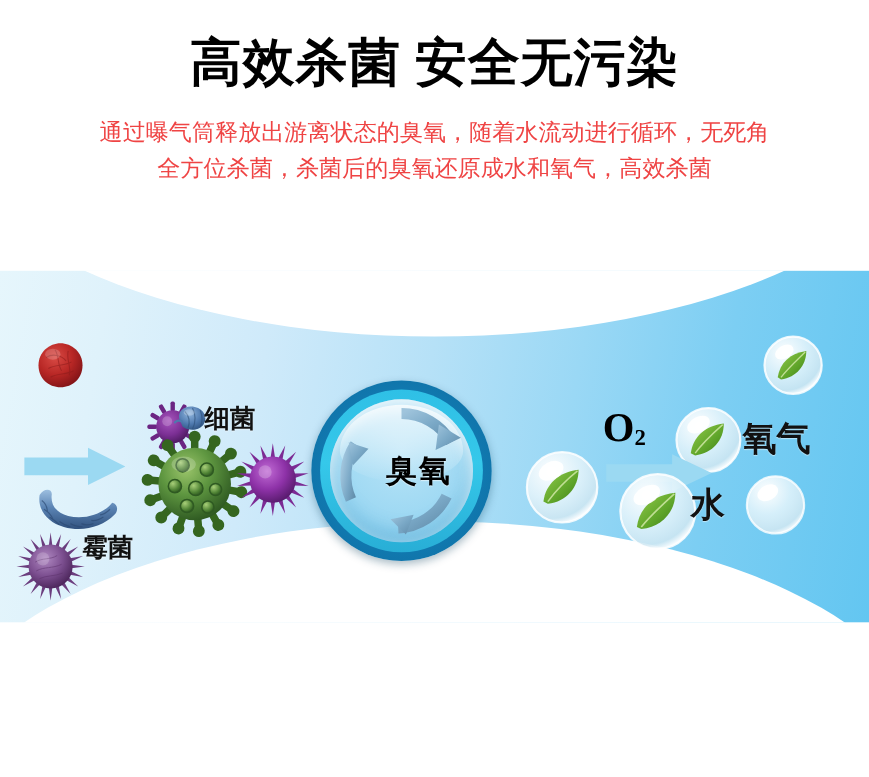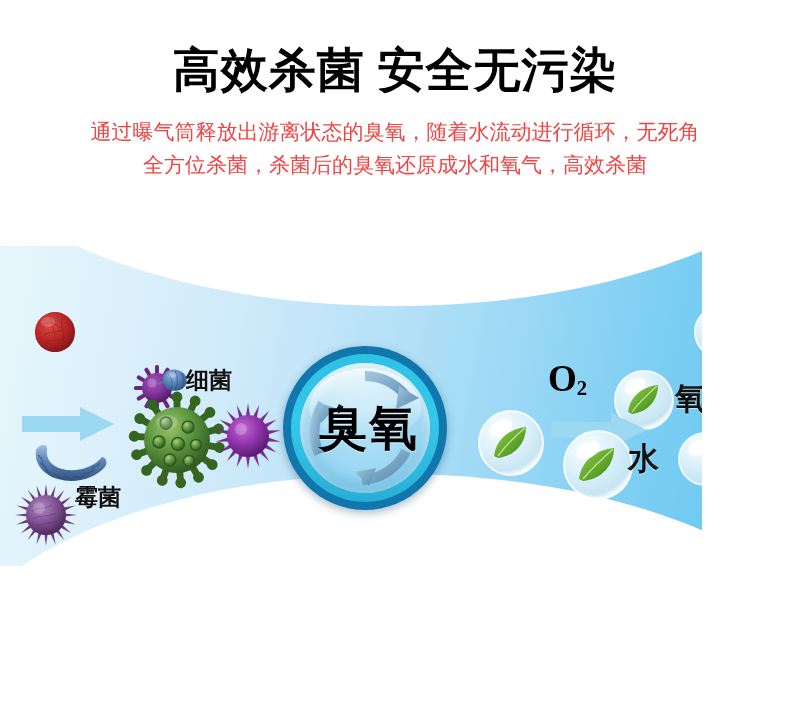--- a/index.html
+++ b/index.html
@@ -17,21 +17,21 @@
 
   
   #header {
     position: absolute;
     left: 0; top: 0;
     width: 790px;
     text-align: center;
   }
   #title {
     margin: 0;
-    padding-top: 40px;
+    padding-top: 28px;
     font-size: 47px;
     line-height: 60px;
     font-weight: bold;
     color: #000000;
     letter-spacing: 1px;
     font-family: "Liberation Serif", "DejaVu Serif", serif;
   }
   #subtitle {
     margin: 0 auto;
     padding-top: 16px;
@@ -43,21 +43,21 @@
   }
   #subtitle .l {
     display: block;
   }
 
   
   #stage {
     position: absolute;
     left: 0;
     top: 246px;
-    width: 702px;
+    width: 790px;
     height: 320px;
     overflow: hidden;
   }
 
   
   .band {
     position: absolute;
     left: 0; top: 0;
     width: 790px;
     height: 320px;
@@ -124,26 +124,26 @@
     background: linear-gradient(180deg, rgba(255,255,255,0.75), rgba(255,255,255,0.02));
     pointer-events: none;
   }
   #ozone-arrows {
     position: absolute;
     left: 0; top: 0;
     width: 164px; height: 164px;
   }
   #ozone-label {
     position: absolute;
-    left: 4px; top: 0;
+    left: 16px; top: 0;
     width: 164px; height: 164px;
     display: flex;
     align-items: center;
     justify-content: center;
-    font-size: 48px;
+    font-size: 28px;
     font-weight: bold;
     color: #000000;
     letter-spacing: 2px;
     font-family: Liberation Serif, serif;
     text-shadow: 0 1px 1px rgba(255,255,255,0.55);
   }
 
   
   .item { position: absolute; }
 
@@ -604,21 +604,21 @@
       </defs>
       <circle cx="34" cy="34" r="32" fill="url(#bub1)"></circle>
       <circle cx="34" cy="34" r="32" fill="none" stroke="#ffffff" stroke-width="2" opacity="0.85"></circle>
       <path d="M17 47 C19 31 31 20 49 18 C49 34 38 47 21 49 Z" fill="url(#leaf1)"></path>
       <path d="M21 47 C29 36 38 27 48 19" stroke="#cfe8a5" stroke-width="1.4" fill="none" opacity="0.85"></path>
       <ellipse cx="24" cy="19" rx="12" ry="8" fill="#ffffff" opacity="0.9" transform="rotate(-28 24 19)"></ellipse>
     </svg>
   </div>
 
   <span class="item formula" style="left:548px; top:357px;"></span>
-  <span class="item formula" style="left:548px; top:111px;">
+  <span class="item formula" style="left:548px; top:122px;">
     <span>O</span><sub>2</sub>
   </span>
 
   <div class="item" style="left:613px; top:123px;">
     <svg width="62" height="62" viewBox="0 0 62 62">
       <defs>
         <radialGradient id="bub2" cx="35%" cy="28%" r="75%">
           <stop offset="0%" stop-color="#ffffff" stop-opacity="0.98"></stop>
           <stop offset="55%" stop-color="#eaf6fb" stop-opacity="0.82"></stop>
           <stop offset="88%" stop-color="#cfe7f2" stop-opacity="0.88"></stop>

